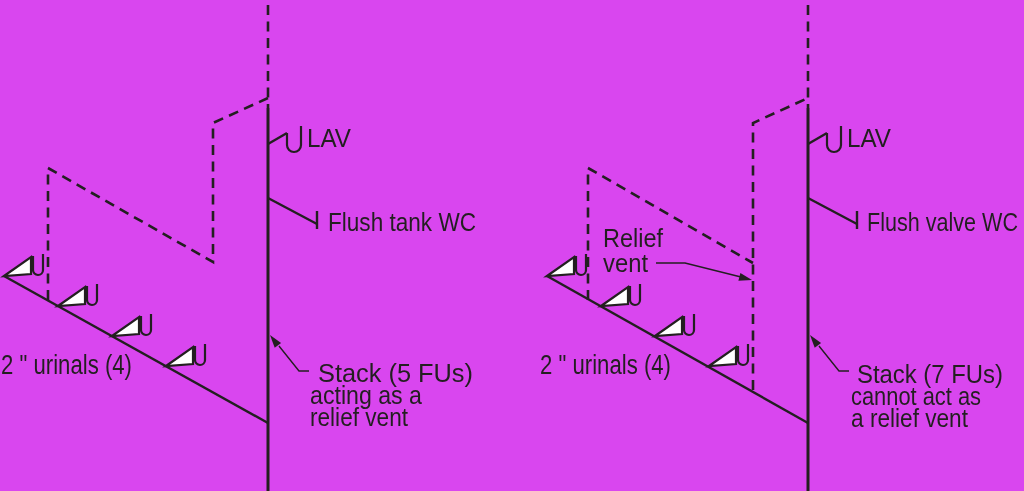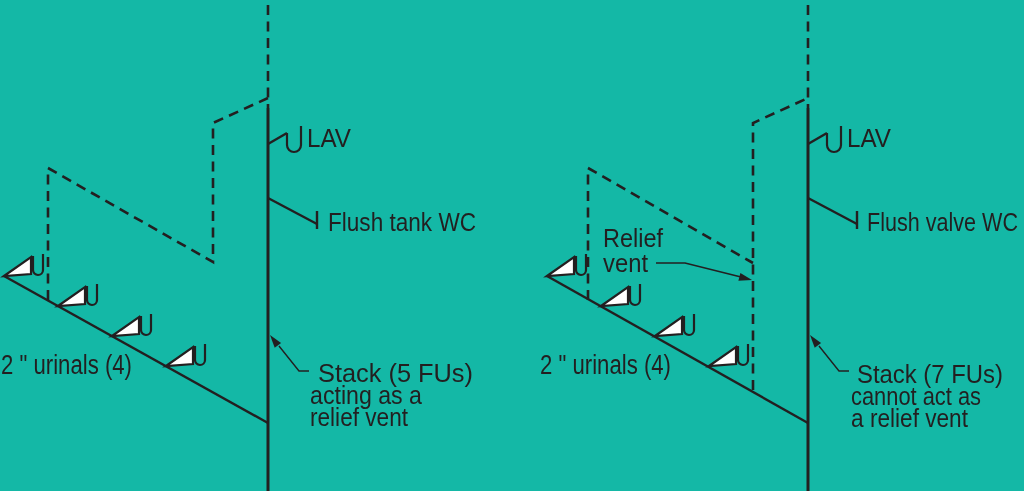--- a/index.html
+++ b/index.html
@@ -1,19 +1,19 @@
 <!DOCTYPE html>
 <html><head>
 <meta charset="utf-8">
 <style>
   html,body{margin:0;padding:0;background:#ffffff;}
   .canvas{
     position:relative;
     width:1024px;height:491px;
-    background:#14b8a6;
+    background:#d946ef;
     font-family:"Liberation Sans", sans-serif;
   }
   svg{display:block;}
   .ink-stroke{stroke:#231f20;fill:none;}
   .s-stack{stroke-width:3;}
   .s-pipe{stroke-width:2.4;}
   .s-fine{stroke-width:2.2;}
   .s-dash{stroke-width:2.6;stroke-dasharray:10 6.5;}
   .s-lead{stroke-width:1.4;}
   .arrowhead{fill:#231f20;stroke:none;}

